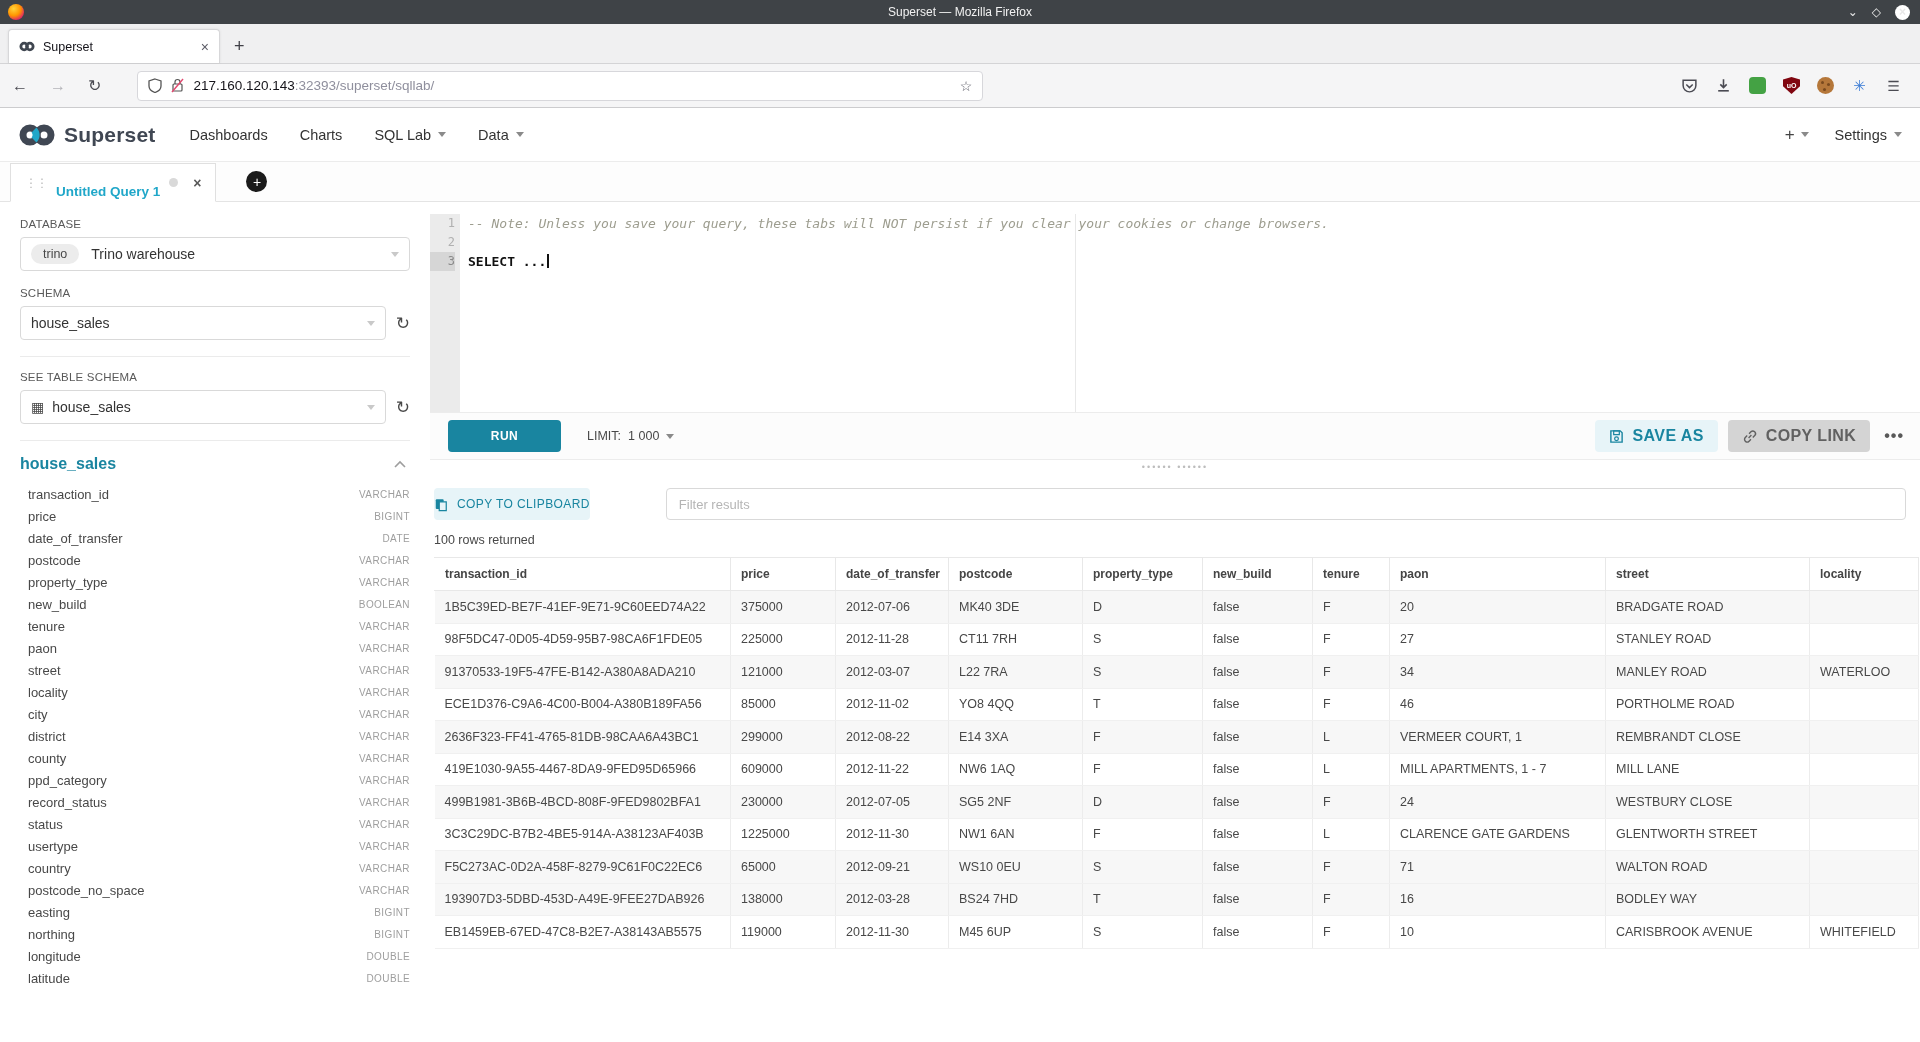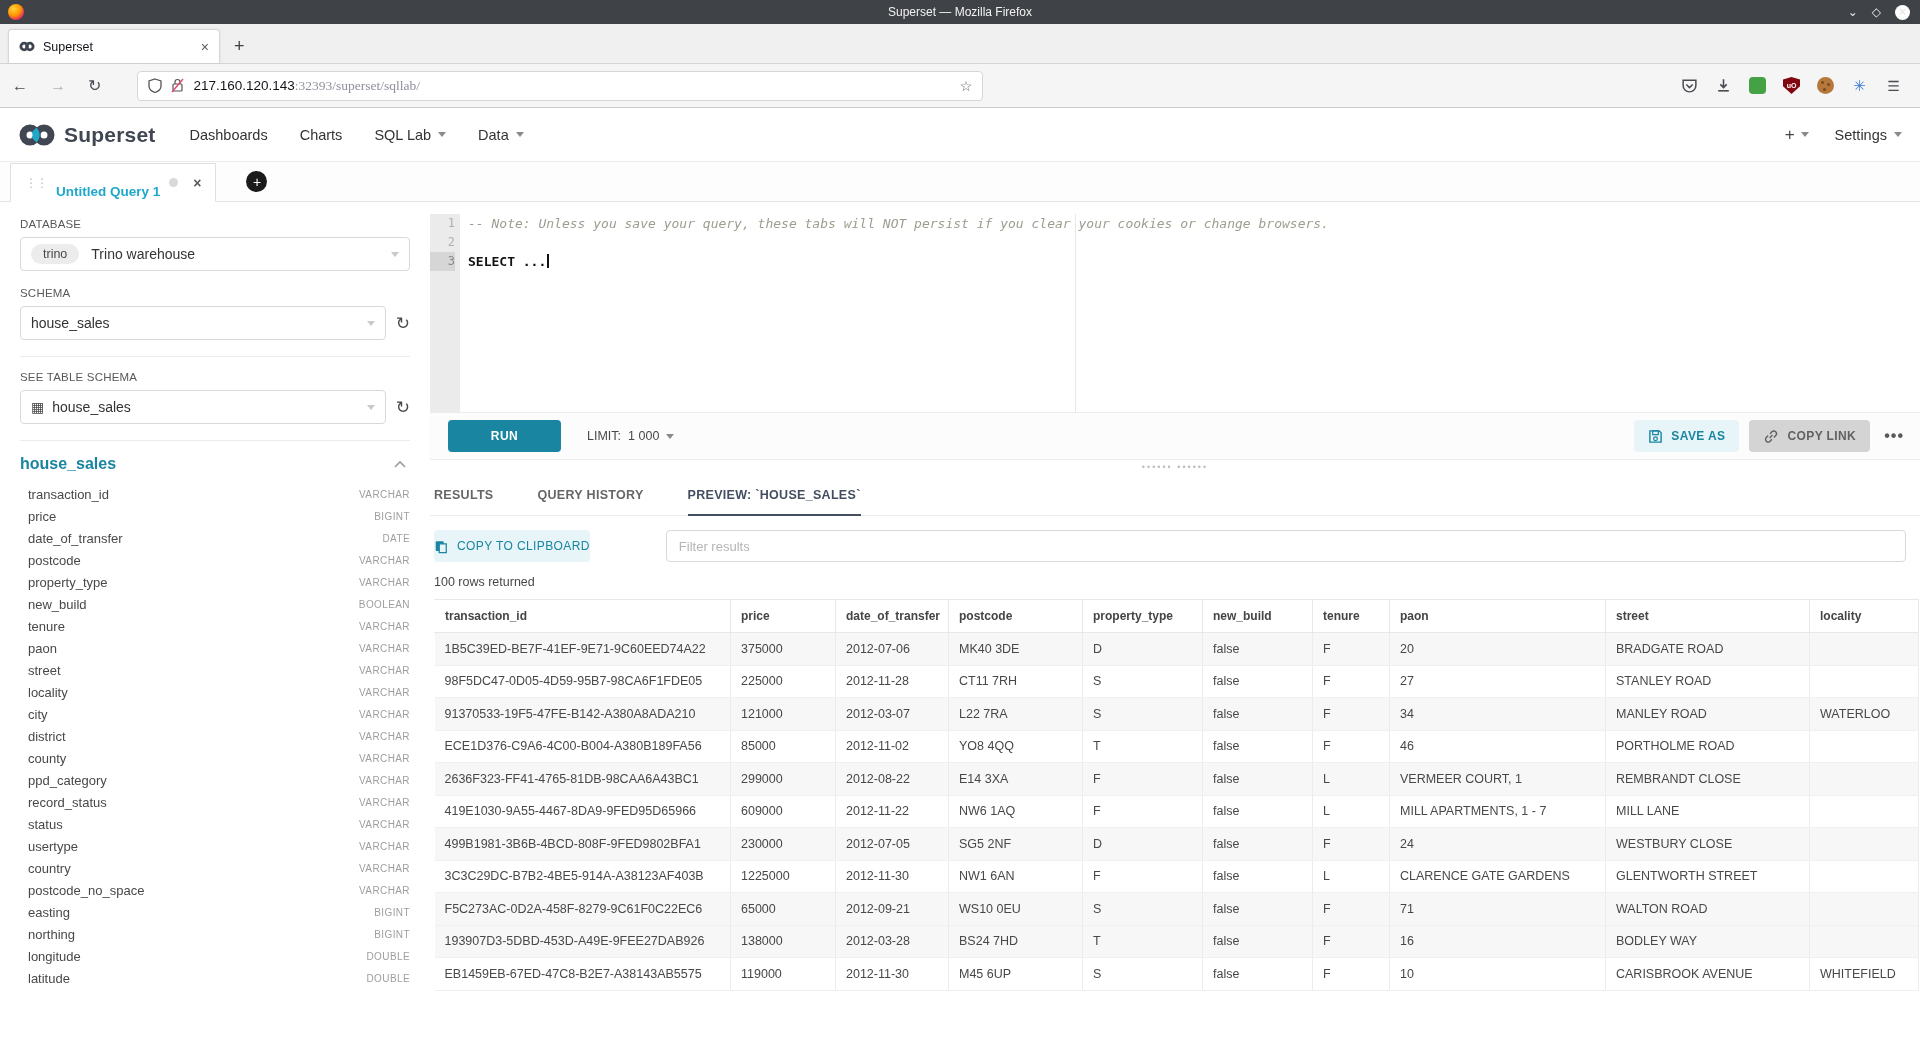--- a/index.html
+++ b/index.html
@@ -20,21 +20,21 @@
   .btab { height:34px; background:#fff; border:1px solid #d7d7d9; border-bottom:none; border-radius:4px 4px 0 0; display:flex; align-items:center; gap:8px; width:212px; padding:0 10px; box-shadow:0 0 3px rgba(0,0,0,.08); }
   .btab-title { font-size:12.5px; color:#15141a; flex:1; }
   .btab-close { color:#5b5b66; font-size:14px; }
   .newtab-btn { font-size:18px; color:#3f3f46; margin:0 0 6px 14px; }
 
   .urlrow { height:44px; background:#f5f5f6; border-bottom:1px solid #ccccce; display:flex; align-items:center; padding:0 12px; flex:none; }
   .navbtn { font-size:16px; color:#4a4a52; margin-right:22px; }
   .navbtn.dis { color:#b3b3b8; }
   .urlfield { margin-left:14px; height:30px; background:#fff; border:1px solid #d7d7db; border-radius:4px; flex:0 0 846px; display:flex; align-items:center; padding:0 10px; }
   .url-host { font-size:13.5px; color:#15141a; }
-  .url-rest { font-size:13.5px; color:#8f8f9d;font-family:Liberation Serif, serif; }
+  .url-rest { font-size:13.5px; color:#8f8f9d; }
   .urlfield .star { margin-left:auto; font-size:14px; color:#5b5b66; }
   .chrome-icons { margin-left:auto; display:flex; align-items:center; gap:17px; padding-right:6px; }
   .ci { width:17px; height:17px; display:flex; align-items:center; justify-content:center; font-size:14px; color:#4a4a52; }
   .ci-badger { background:#44a244; border-radius:4px; }
   .ci-ublock { background:#800610; clip-path:polygon(50% 0,100% 15%,100% 55%,50% 100%,0 55%,0 15%); color:#fff; font-size:7px; font-weight:bold; }
   .ci-cookie { background:#b5773a; border-radius:50%; position:relative; }
   .ci-cookie i { position:absolute; width:3px; height:3px; border-radius:50%; background:#7a4a1e; left:4px; top:4px; box-shadow:6px 2px 0 #7a4a1e, 2px 7px 0 #7a4a1e; }
   .ci-ast { color:#3a7bd5; font-size:15px; }
 
   
@@ -87,21 +87,21 @@
   .code .comment { color:#9d9d8f; font-style:italic; }
   .code .keyword { color:#111; font-weight:bold; }
   .cursor { display:inline-block; width:1.5px; height:14px; background:#111; vertical-align:-2px; margin-left:1px; }
   .printmargin { position:absolute; top:0; bottom:0; left:615px; width:1px; background:#e8e8e8; }
 
   .etoolbar { height:48px; flex:none; border-top:1px solid #ececec; border-bottom:1px solid #ececec; background:#fcfcfc; display:flex; align-items:center; padding:0 16px 0 6px; }
   .run-btn { width:113px; height:32px; background:#1985a0; color:#fff; border:none; border-radius:4px; font-size:12px; font-weight:bold; letter-spacing:.5px; font-family:inherit;margin-left:12px; }
   .limit { display:flex; align-items:center; gap:7px; margin-left:26px; font-size:12.5px; color:#484848; }
   .limit b { font-weight:normal; }
   .etb-right { margin-left:auto; display:flex; align-items:center; gap:10px; }
-  .chip { height:32px; border:none; border-radius:4px; display:flex; align-items:center; gap:8px; padding:0 14px; font-size:12px; font-weight:bold; letter-spacing:.4px; font-family:inherit; }
+  .chip { height:32px; border:none; border-radius:4px; display:flex; align-items:center; gap:8px; padding:0 14px; font-size:16px; font-weight:bold; letter-spacing:.4px; font-family:inherit; }
   .chip-save { background:#e7f4f8; color:#1985a0; }
   .chip-copy { background:#d4d4d4; color:#616161; }
   .more-dots { font-size:16px; font-weight:bold; color:#595959; letter-spacing:1px; margin-left:4px; }
 
   .grip-row { height:14px; flex:none; display:flex; align-items:center; justify-content:center; }
   .grip { color:#bdbdbd; font-size:9px; letter-spacing:2px; line-height:5px; text-align:center; }
 
   .rtabs { height:42px; flex:none; display:flex; align-items:flex-end; gap:44px; padding-left:4px; border-bottom:1px solid #ececec; }
   .rtab { font-size:12.5px; font-weight:600; letter-spacing:.3px; color:#666; padding-bottom:12px; border-bottom:2px solid transparent; margin-bottom:-1px; }
   .rtab.active { color:#454e61; border-bottom-color:#454e61; }
@@ -407,25 +407,20 @@
             <span>COPY LINK</span>
           </button>
           <span class="more-dots">•••</span>
         </div>
       </div>
 
       <div class="grip-row">
         <span class="grip">•••••• ••••••</span>
       </div>
 
-      <div class="rtabs" id="rtabs">
-          <div class="rtab">RESULTS</div>
-          <div class="rtab">QUERY HISTORY</div>
-          <div class="rtab active">PREVIEW: `HOUSE_SALES`</div>
-        </div>
 
       <div class="copyrow">
         <button class="copy-btn">
           <svg width="14" height="15" viewBox="0 0 16 16">
               <rect x="2" y="2" width="9" height="11" rx="1" fill="#1985a0"></rect>
               <path d="M6 5 h8 v10 h-8 z" fill="#e7f4f8" stroke="#1985a0" stroke-width="1.4"></path>
             </svg>
           <span>COPY TO CLIPBOARD</span>
         </button>
         <input class="filter-input" placeholder="Filter results" style="">

